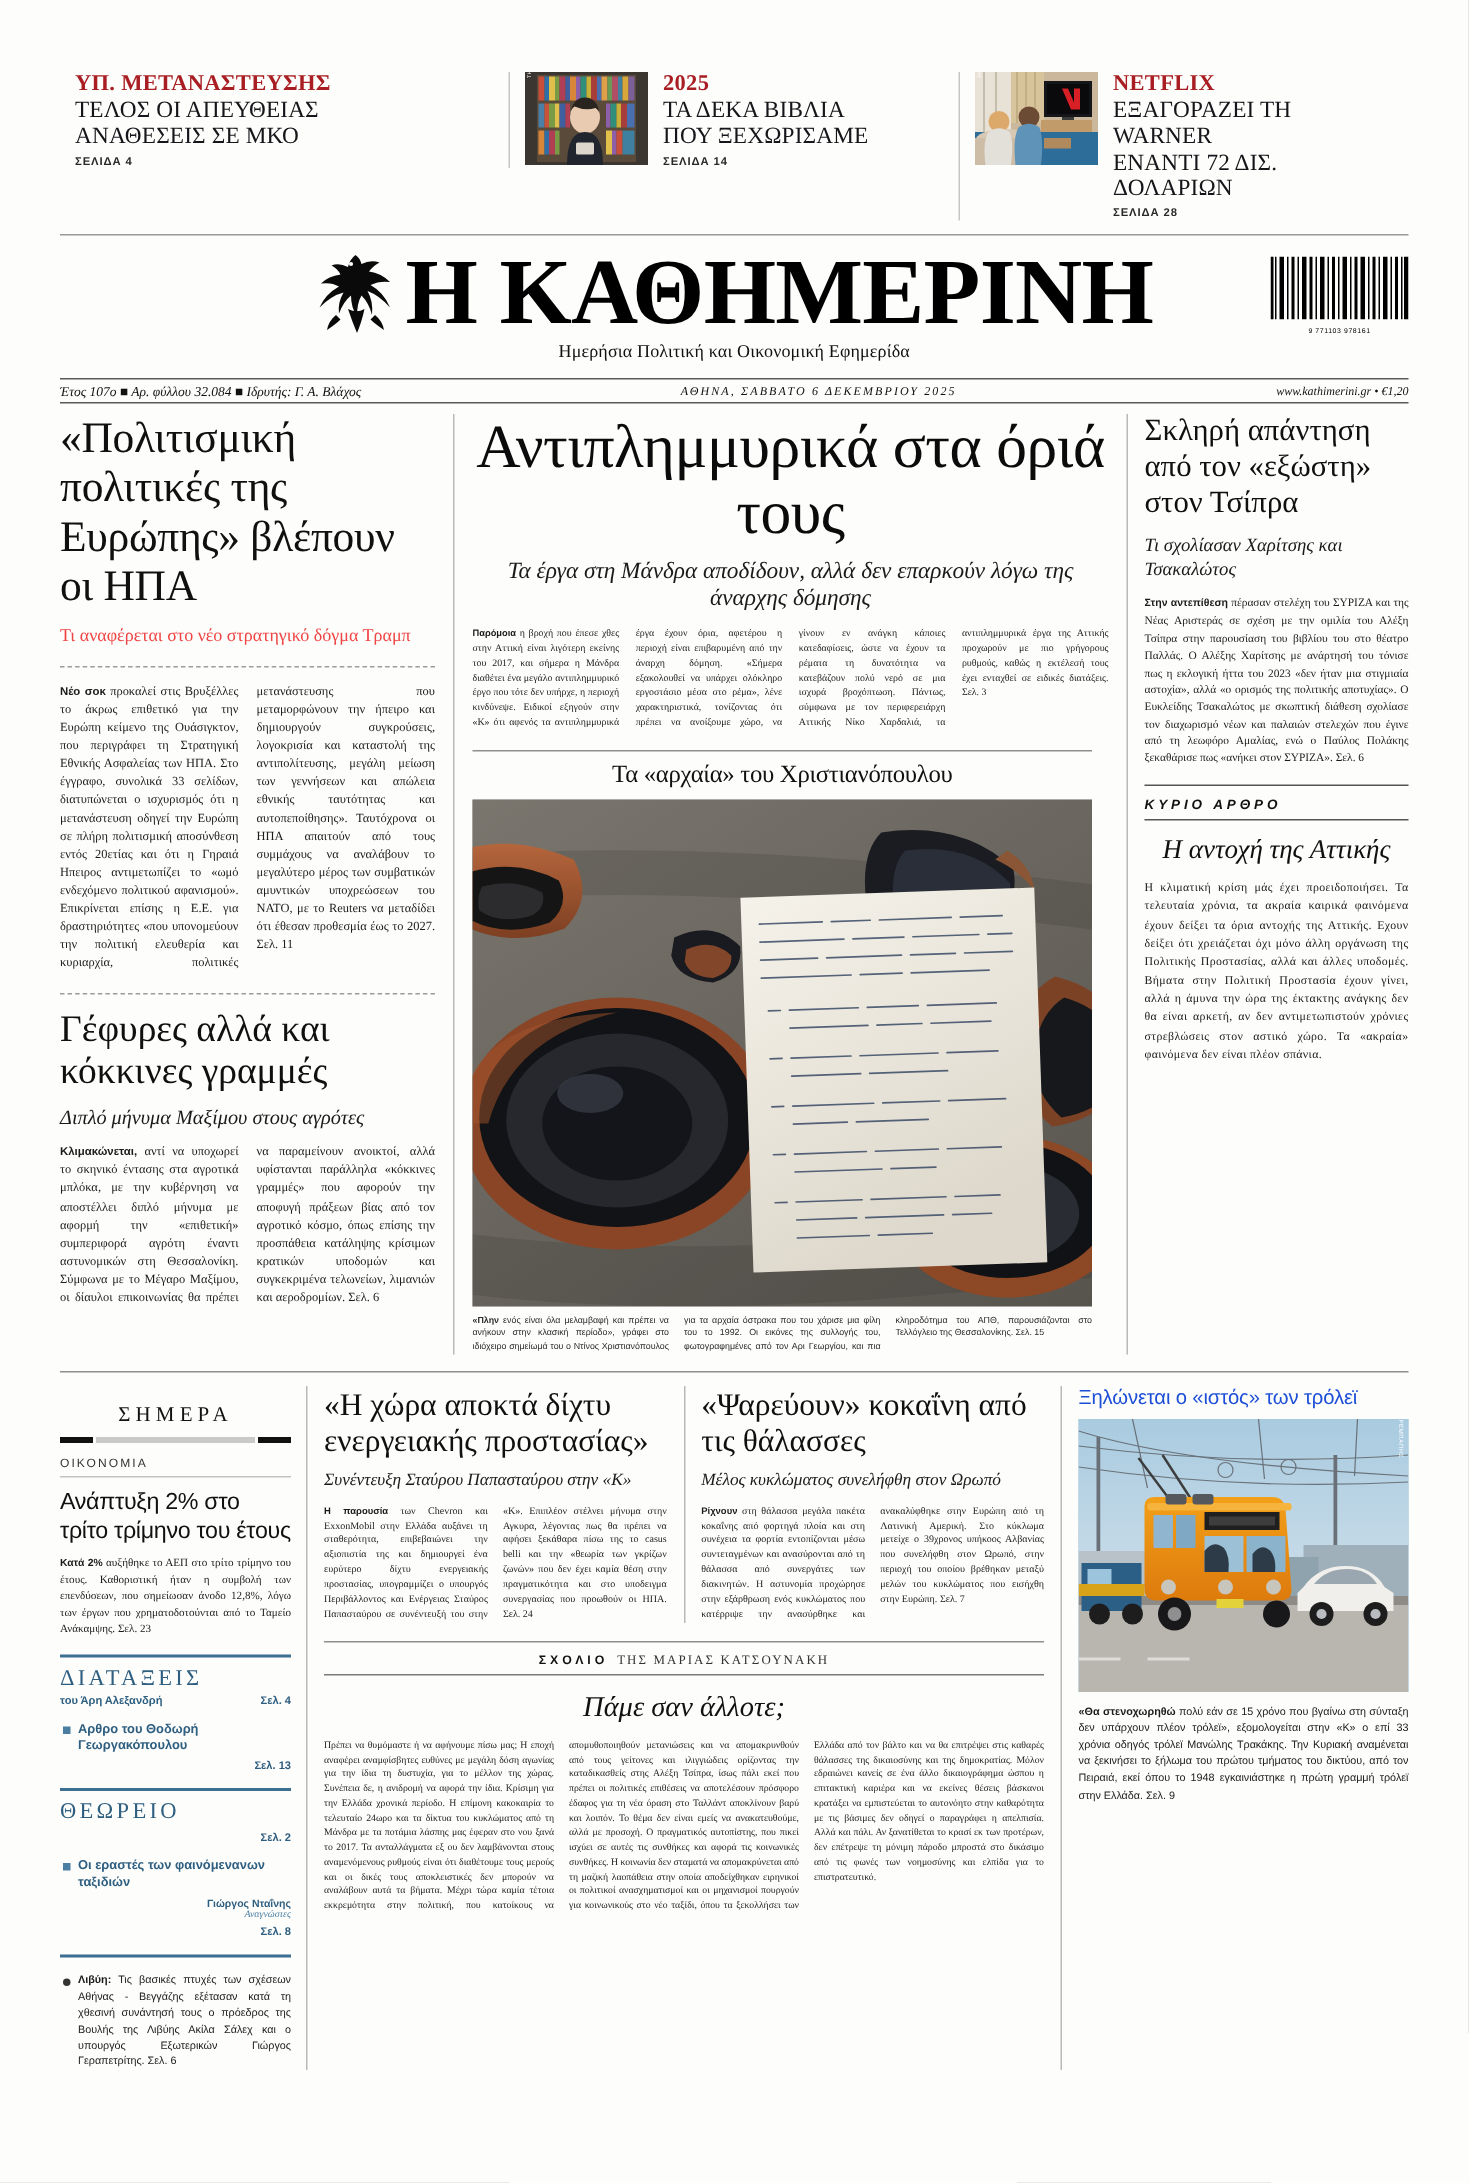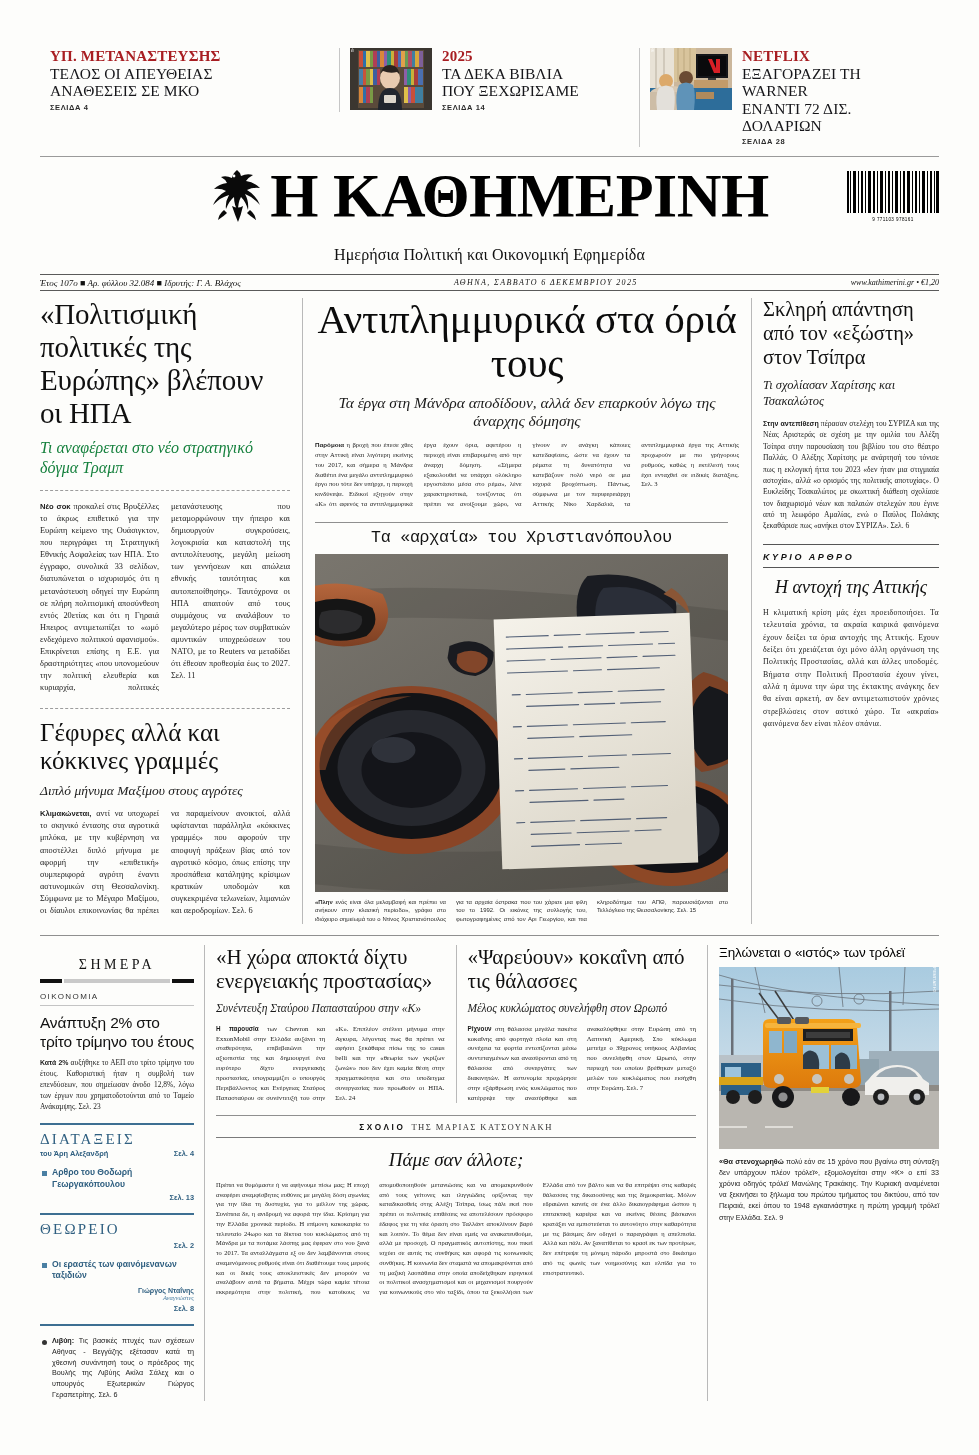--- a/index.html
+++ b/index.html
@@ -42,42 +42,42 @@
   .mast-row{display:flex;align-items:center;justify-content:center;position:relative;}
   .logo-eagle{width:54px;height:58px;flex:none;margin-right:6px;}
   .mast-title{
     font-family:"Liberation Serif",serif;font-size:62px;font-weight:bold;
     letter-spacing:-0.5px;line-height:.98;color:#000;
   }
   .barcode{position:absolute;right:0;top:6px;width:92px;height:52px;}
   .barcode .bars{height:42px;width:92px;}
   .barcode .bnum{font-family:"Liberation Sans",sans-serif;font-size:4.6px;letter-spacing:.4px;color:#000;text-align:center;}
   .mast-sub{
-    font-family:"Liberation Serif",serif;font-size:16px;color:#111;margin-top:21px;letter-spacing:.1px;
+    font-family:"Liberation Serif",serif;font-size:12px;color:#111;margin-top:2px;letter-spacing:.1px;
   }
   .mast-meta{
     display:flex;justify-content:space-between;align-items:center;
     border-top:1px solid #5a5a5a;border-bottom:1px solid #5a5a5a;
     margin-top:10px;padding:2.5px 0;
   }
   .mast-meta div{font-family:"Liberation Serif",serif;font-style:italic;font-size:9px;color:#111;}
   .mast-meta .center{letter-spacing:1.4px;font-size:8px;font-style:italic;}
   .mast-meta .right{font-size:8px;}
 
   
   .grid{display:flex;margin-top:7px;}
   .col-left{width:250px;flex:none;padding-right:12px;}
   .col-main{flex:1;padding:0 12px;border-left:1px solid #b9b9b9;}
   .hl-left{
     font-family:"Liberation Serif",serif;font-size:29px;line-height:1.13;
     color:#101010;letter-spacing:-.2px;
   }
   .dek-left{
-    font-family:"Liberation Serif",serif;font-style:italic;font-size:16px;
-    line-height:1.2;color:#15803d;margin-top:9px;
+    font-family:"Liberation Serif",serif;font-size:12px;
+    line-height:1.2;color:#ef4444;margin-top:9px;
   }
   .sep-dash{border-top:1px dashed #9c9c9c;margin:13px 0 10px;}
   .body2{column-count:2;column-gap:12px;font-family:"Liberation Serif",serif;
     font-size:8.3px;line-height:1.46;text-align:justify;color:#1b1b1b;}
   .body2 b{font-family:"Liberation Sans",sans-serif;font-size:7.6px;}
   .hl-left2{font-family:"Liberation Serif",serif;font-size:25px;line-height:1.13;color:#101010;}
   .dek-left2{font-family:"Liberation Serif",serif;font-style:italic;font-size:13.5px;
     line-height:1.2;color:#1a1a1a;margin:8px 0 9px;}
 
   
@@ -90,21 +90,21 @@
     text-align:center;color:#1a1a1a;margin-top:9px;
   }
   .body4{column-count:4;column-gap:11px;font-family:"Liberation Serif",serif;
     font-size:6.6px;line-height:1.48;text-align:justify;color:#1b1b1b;margin-top:10px;}
   .body4 b{font-family:"Liberation Sans",sans-serif;font-size:6.2px;}
 
   
   .photo-block{margin-top:9px;display:flex;}
   .photo-main-wrap{flex:1;padding-right:11px;}
   .photo-title{
-    font-family:Liberation Mono, monospace;font-size:16.5px;color:#111;
+    font-family:Liberation Serif, serif;font-size:16.5px;color:#111;
     text-align:center;padding:5px 0 7px;letter-spacing:-.2px;
   }
   .photo{
     width:100%;height:338px;position:relative;overflow:hidden;background:#6d6a64;
   }
   .cap3{column-count:3;column-gap:10px;font-family:"Liberation Sans",sans-serif;
     font-size:5.9px;line-height:1.5;color:#2a2a2a;margin-top:6px;text-align:justify;}
   .cap3 b{font-weight:bold;}
 
   .col-right{width:176px;flex:none;padding-left:11px;border-left:1px solid #b9b9b9;}
@@ -179,21 +179,21 @@
   .scholio{margin-top:12px;border-top:1px solid #8f8f8f;padding-top:6px;}
   .scholio-hd{display:flex;align-items:baseline;justify-content:center;gap:6px;
     border-bottom:1px solid #7a7a7a;padding-bottom:5px;}
   .scholio-hd .k{font-family:"Liberation Sans",sans-serif;font-size:8.2px;font-weight:bold;letter-spacing:2.6px;color:#111;}
   .scholio-hd .a{font-family:"Liberation Serif",serif;font-size:8.6px;letter-spacing:1.4px;color:#333;}
   .scholio-title{font-family:"Liberation Serif",serif;font-style:italic;font-size:19px;
     text-align:center;color:#111;margin:11px 0 9px;}
   .scholio-body{column-count:3;column-gap:10px;font-family:"Liberation Serif",serif;
     font-size:6.5px;line-height:1.5;text-align:justify;color:#1b1b1b;}
 
-  .tr-title{font-family:"Liberation Sans",sans-serif;font-size:13.5px;color:#000000;
+  .tr-title{font-family:"Liberation Sans",sans-serif;font-size:13.5px;color:#1d4ed8;
     padding-bottom:7px;letter-spacing:-.1px;}
   .tr-photo{width:100%;height:182px;position:relative;overflow:hidden;background:#8fb6cf;}
   .tr-credit{position:absolute;right:2px;top:26px;font-family:"Liberation Sans",sans-serif;
     font-size:4px;color:#fff;transform:rotate(90deg);transform-origin:right top;
     white-space:nowrap;letter-spacing:.4px;}
   .tr-body{font-family:"Liberation Sans",sans-serif;font-size:7.2px;line-height:1.54;
     text-align:justify;color:#1b1b1b;margin-top:7px;}
   .tr-body b{font-weight:bold;}
 </style>
 </head>

